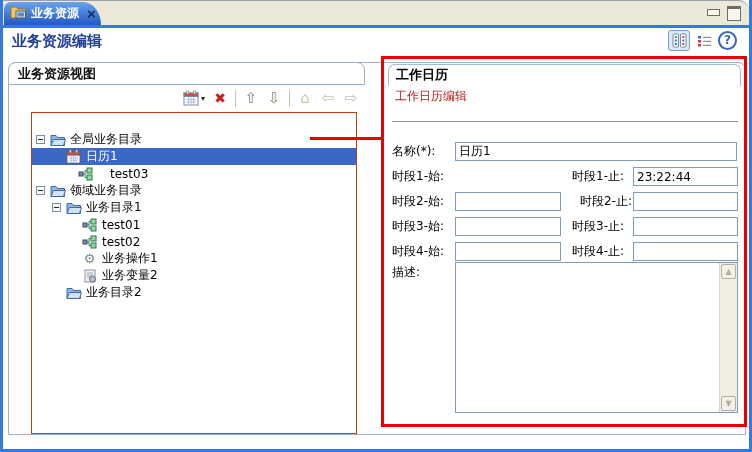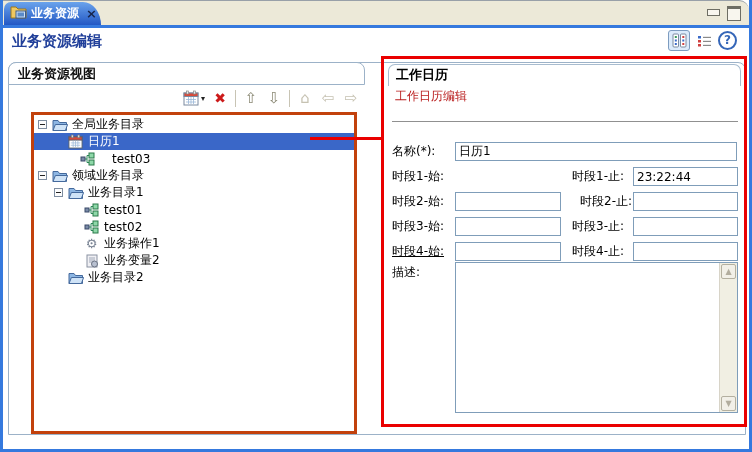--- a/index.html
+++ b/index.html
@@ -45,22 +45,22 @@
   .toolbar{position:absolute;left:9px;top:87px;width:350px;height:22px;display:flex;
     justify-content:flex-end;align-items:center;gap:7px;}
   .tb-btn{display:flex;align-items:center;justify-content:center;min-width:16px;height:18px;cursor:pointer;}
   .tb-arrow{font-size:8px;color:#222;margin-left:-5px;cursor:pointer;}
   .tb-del{color:#cc1a1a;font-weight:bold;font-size:14px;}
   .tb-nav{font-size:15px;color:#8a8874;}
   .tb-dis{font-size:15px;color:#c6c2b2;}
   .tb-sep{width:1px;height:17px;background:#c8c4b4;}
 
   
-  .tree{position:absolute;left:31px;top:112px;width:326px;height:322px;border:3px solid #c2410c;
-    box-sizing:border-box;overflow:hidden;background:#fff;padding-top:1px;}
+  .tree{position:absolute;left:31px;top:112px;width:326px;height:322px;border:1px solid #c2410c;
+    box-sizing:border-box;overflow:hidden;background:#fff;padding-top:18px;}
   .tree-row{height:17px;display:flex;align-items:center;font-size:12px;color:#000;white-space:nowrap;cursor:default;}
   .tree-row.selected{background:var(--selection,#3a67c8);color:#fff;}
   .expander{width:9px;height:9px;border:1px solid #7e8da0;background:#fcfcfc;box-sizing:border-box;
     margin-right:4px;position:relative;flex:none;}
   .expander::after{content:"";position:absolute;left:1px;top:3px;width:5px;height:1px;background:#222;}
   .expander.empty{visibility:hidden;}
   .tree-icon{width:17px;height:15px;display:flex;align-items:center;justify-content:center;margin-right:4px;flex:none;font-size:13px;}
   .tree-icon.gear{color:#7a8494;}
   .tree-label{padding-right:4px;}
 
@@ -299,21 +299,21 @@
         <span class="f-label" style="left: 188px;">时段2-止:</span>
         <input class="f-input" style="left: 241px; width: 105px;">
       </div>
       <div class="period-row" style="top: 217px;">
         <span class="f-label" style="left: 0px;">时段3-始:</span>
         <input class="f-input" style="left: 63px; width: 106px;">
         <span class="f-label" style="left: 180px;">时段3-止:</span>
         <input class="f-input" style="left: 241px; width: 105px;">
       </div>
       <div class="period-row" style="top: 242px;">
-        <span class="f-label" style="left: 0px; text-decoration: underline;">时段4-始:</span>
+        <span class="f-label" style="left: 0px;">时段4-始:</span>
         <input class="f-input" style="left: 63px; width: 106px;">
         <span class="f-label" style="left: 180px;">时段4-止:</span>
         <input class="f-input" style="left: 241px; width: 105px;">
       </div>
     </div>
 
   <span class="f-label" style="left:392px;top:263px;">描述:</span>
   <div class="desc-box">
     <div class="desc-text"></div>
     <div class="scroll-strip">

